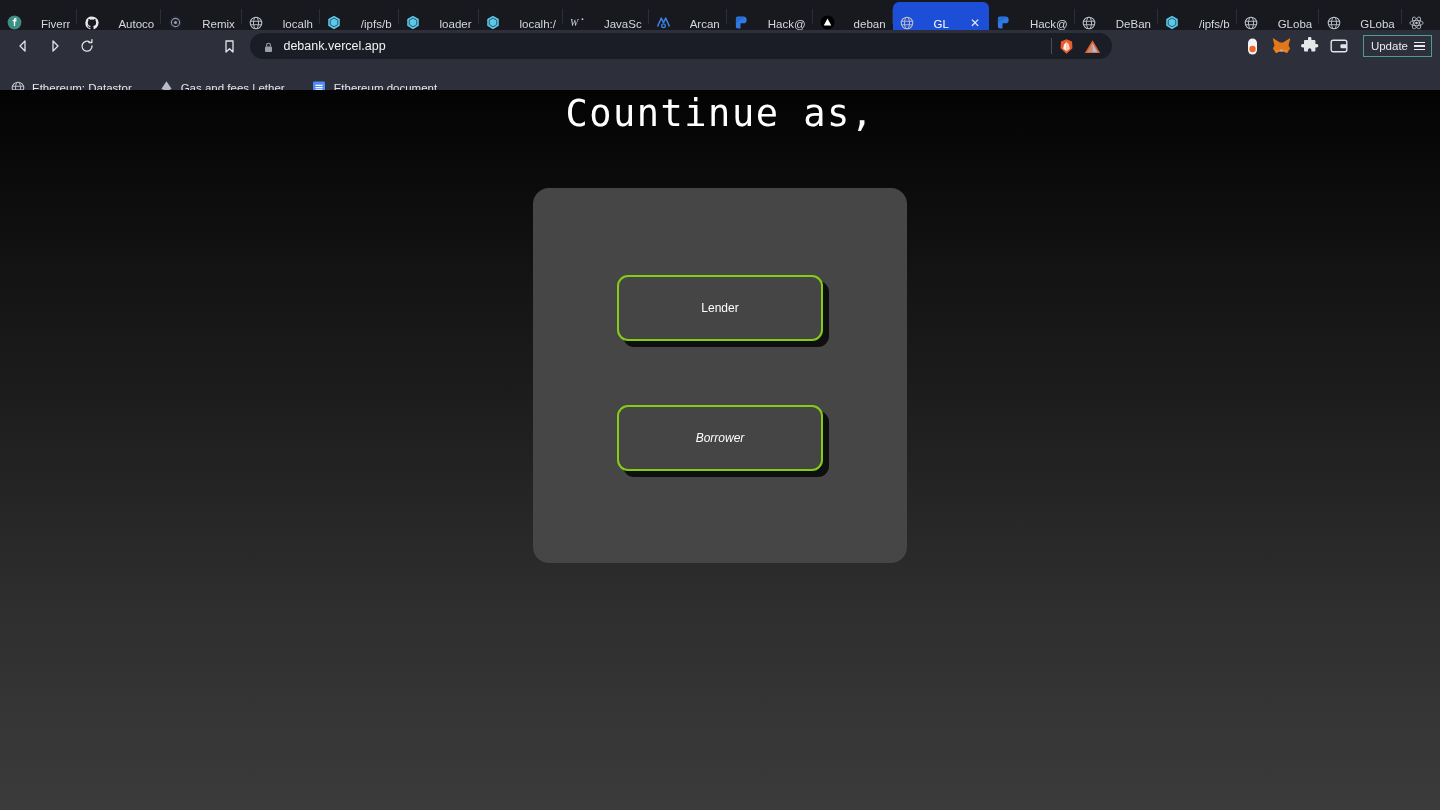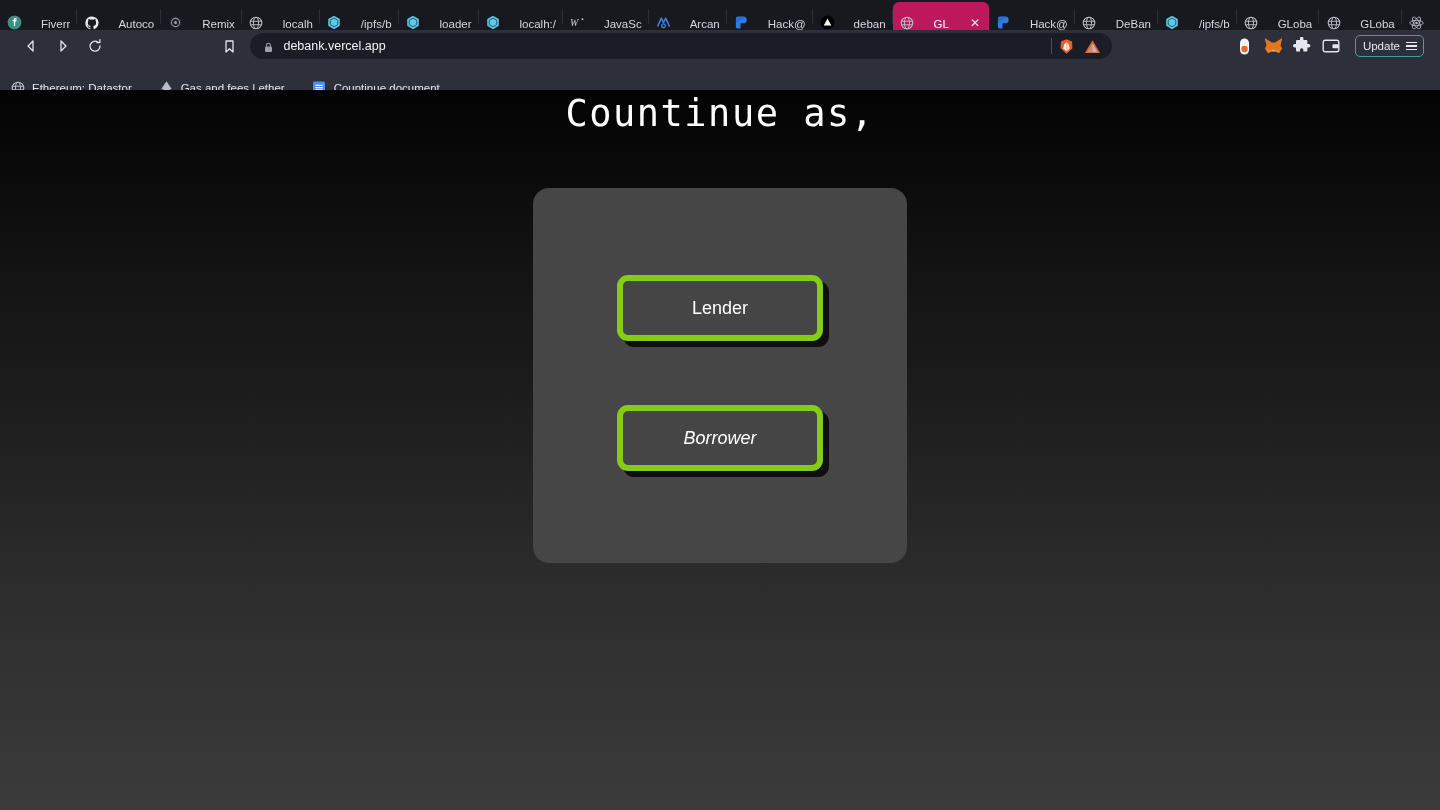--- a/index.html
+++ b/index.html
@@ -39,21 +39,21 @@
     overflow: hidden;
   }
   .tab:not(.active)::after {
     content: "";
     position: absolute;
     right: 0; top: 7px;
     width: 1px; height: 15px;
     background: #2b2f3a;
   }
   .tab.active {
-    background: #be185d;
+    background: #1d4ed8;
     color: #ffffff;
   }
   .tab.active::after { display: none; }
   .tab .label {
     overflow: hidden;
     text-overflow: clip;
     max-width: 38px;
     display: block;
     font-size: 11.5px;
   }
@@ -86,21 +86,21 @@
     display: flex; align-items: center; justify-content: center;
     color: #e3e5ea;
   }
 
   
   .navbar {
     height: 32px;
     background: #2d303a;
     display: flex;
     align-items: center;
-    padding: 0 16px;
+    padding: 0 8px;
     gap: 2px;
     flex: 0 0 32px;
   }
   .navbtn {
     width: 30px; height: 26px;
     display: flex; align-items: center; justify-content: center;
     color: #e2e4ea;
     border-radius: 4px;
   }
   .urlbar {
@@ -128,21 +128,21 @@
     width: 26px; height: 26px;
     display: flex; align-items: center; justify-content: center;
     color: #e2e4ea;
     margin-right: 4px;
   }
   .ext-icons { display: flex; align-items: center; gap: 10px; margin-left: 10px; }
   .ext { width: 19px; height: 19px; display: flex; align-items: center; justify-content: center; }
   .updatebtn {
     height: 22px;
     border: 1px solid #4c9d96;
-    border-radius: 5px;
+    border-radius: 0;
     display: flex; align-items: center;
     gap: 6px;
     padding: 0 6px 0 7px;
     margin-left: 12px;
     color: #e8eaee;
     font-size: 11.5px;
   }
   .hamburger { display: flex; flex-direction: column; gap: 2px; }
   .hamburger i { display: block; width: 11px; height: 1.6px; background: #e8eaee; }
 
@@ -192,24 +192,24 @@
     background: #464646;
     border-radius: 16px;
     display: flex;
     flex-direction: column;
     align-items: center;
   }
   .choice-btn {
     width: 206px;
     height: 66px;
     background: #454545;
-    border: 6px solid #84cc16;
+    border: 2px solid #84cc16;
     border-radius: 11px;
     color: #ffffff;
-    font-size: 18px;
+    font-size: 12px;
     font-family: "Liberation Sans", sans-serif;
     display: flex;
     align-items: center;
     justify-content: center;
     box-shadow: 6px 6px 0 0 rgba(0,0,0,0.78);
   }
   .btn-lender { margin-top: 87px; }
   .btn-borrower { margin-top: 64px; font-style: italic; }
 </style>
 </head>
@@ -533,21 +533,21 @@
         </span>
         <span>Gas and fees | ether...</span>
       </div>
       <div class="bm">
         <span class="bmico">
           <svg width="14" height="15" viewBox="0 0 14 16">
             <rect x="0.6" y="0.6" width="12.8" height="14.8" rx="1.4" fill="#4a8df8"></rect>
             <path d="M3.2 4.6h7.6M3.2 7h7.6M3.2 9.4h7.6M3.2 11.8h4.8" stroke="#fff" stroke-width="1.3"></path>
           </svg>
         </span>
-        <span>Countinue document...</span>
+        <span>Ethereum document...</span>
       </div>
     </div>
 
   <div class="viewport">
     <h1 class="page-title">Countinue as,</h1>
 
     <div class="card">
       <button class="choice-btn btn-lender">Lender</button>
       <button class="choice-btn btn-borrower">Borrower</button>
     </div>

